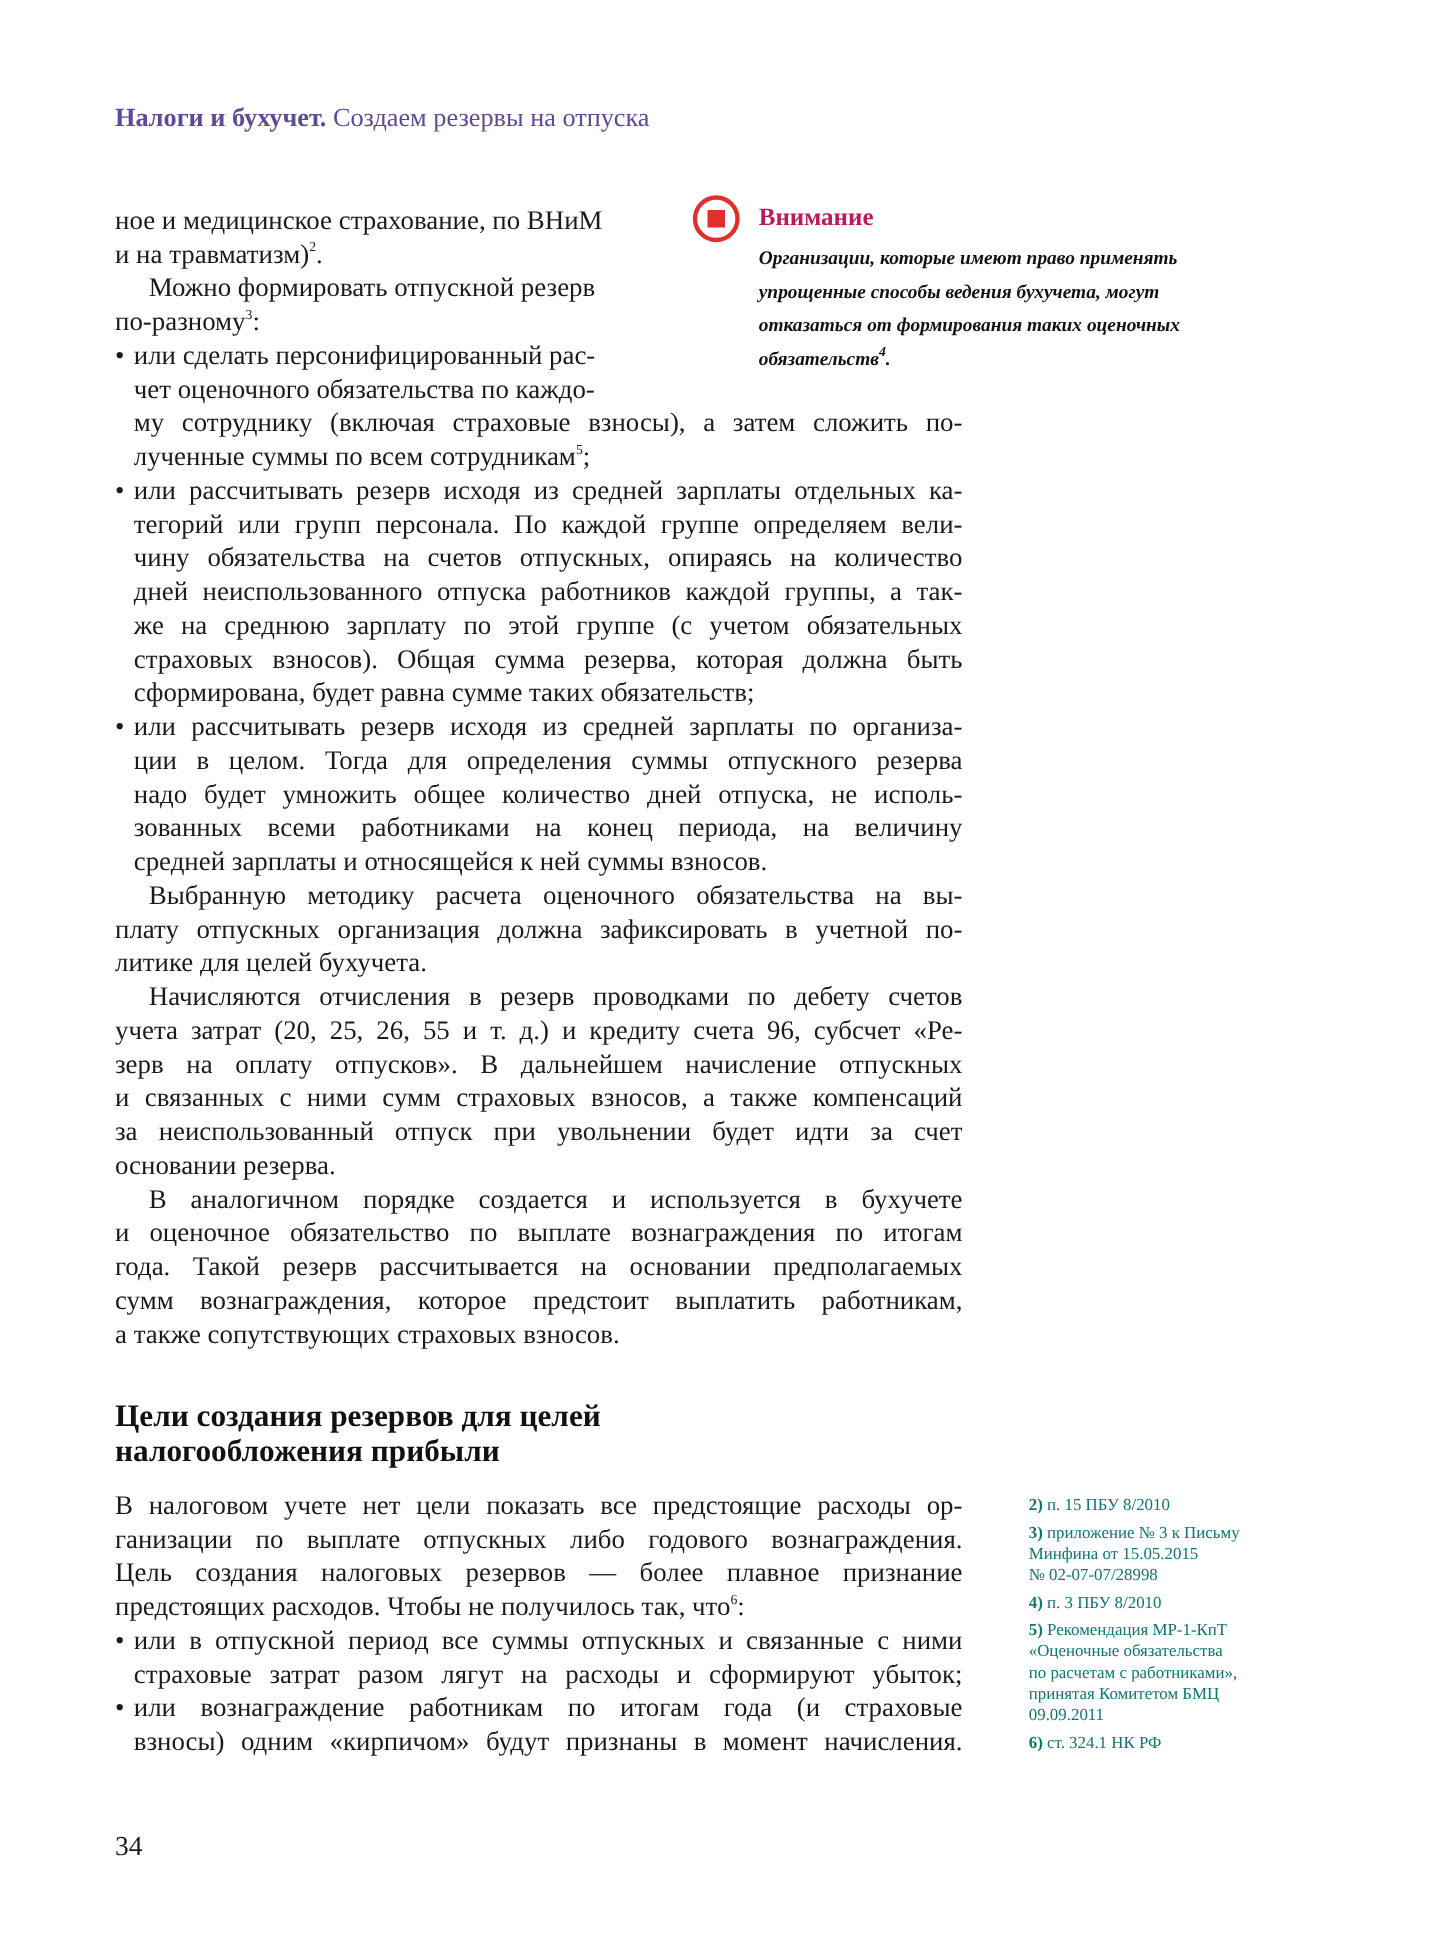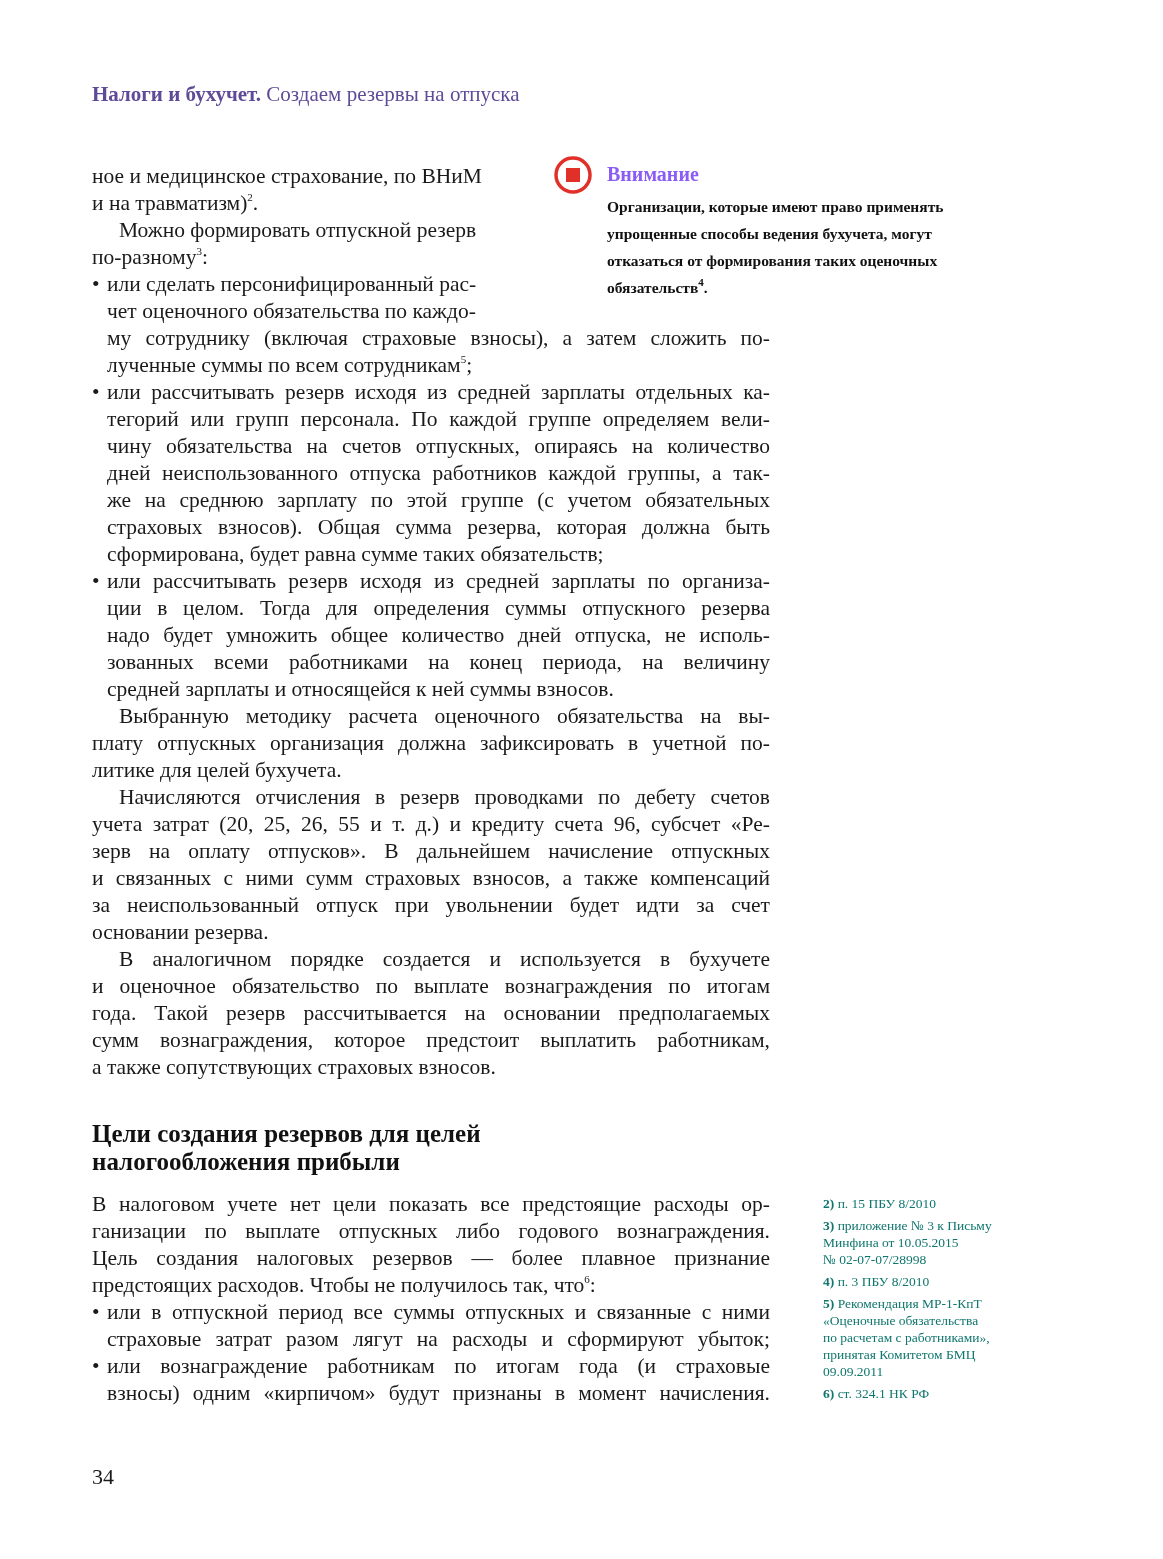--- a/index.html
+++ b/index.html
@@ -9,22 +9,22 @@
   .running-head .rh-bold { font-weight: bold; margin-top: 48px; }
   .main { position: absolute; left: 92px; top: 163px; width: 678px; font-size: 21.5px; line-height: 27px; }
   .line { display: block; white-space: nowrap; height: 27px; }
   .just { text-align: justify; text-align-last: justify; white-space: normal; overflow: hidden; }
   .ind { padding-left: 27px; }
   .bul-ind { padding-left: 15px; }
   .bullet { display: inline-block; width: 15px; margin-left: 0; }
   sup { font-size: 11px; line-height: 0; position: relative; top: -1px; }
   .note { position: absolute; left: 553px; top: 155px; width: 450px; }
   .note-icon { position: absolute; left: 0; top: 0; width: 40px; height: 40px; }
-  .note-title { position: absolute; left: 54px; top: 8px; font-size: 20px; font-weight: bold; white-space: nowrap; color: #8b5cf6; }
-  .note-body { position: absolute; left: 54px; top: 38px; width: 440px; font-size: 15.5px; font-weight: bold; line-height: 27px; color: #111; }
+  .note-title { position: absolute; left: 54px; top: 8px; font-size: 20px; font-weight: bold; white-space: nowrap; color: #be185d; }
+  .note-body { position: absolute; left: 54px; top: 38px; width: 440px; font-size: 15.5px; font-weight: bold; line-height: 27px; color: #111; font-style: italic; }
   .note-body .line { height: 27px; }
   .section-title { position: absolute; left: 92px; top: 1120px; font-size: 25px; font-weight: bold; line-height: 28px; color: #111; }
   .section-title .line { height: 28px; }
   .main2 { position: absolute; left: 92px; top: 1191px; width: 678px; font-size: 21.5px; line-height: 27px; }
   .sidenotes { position: absolute; left: 823px; top: 1195px; width: 240px; font-size: 13.5px; line-height: 17px; color: #0f766e; }
   .sn { margin-bottom: 5px; }
   .sn b { font-weight: bold; }
   .page-num { position: absolute; left: 92px; top: 1464px; font-size: 22px; }
 </style>
 </head>
@@ -116,19 +116,19 @@
   <span class="line bul-ind just">страховые затрат разом лягут на расходы и сформируют убыток;</span>
   <span class="line" style="display:flex;">
       <span class="bullet">•</span>
       <span class="just" style="flex:1;">или вознаграждение работникам по итогам года (и страховые</span>
     </span>
   <span class="line bul-ind just">взносы) одним «кирпичом» будут признаны в момент начисления.</span>
 </div>
 
 <div class="sidenotes">
   <div class="sn"><b>2)</b> <span>п. 15 ПБУ 8/2010</span></div>
-  <div class="sn"><b>3)</b> <span>приложение № 3 к Письму</span><br><span>Минфина от 10.05.2015</span><br><span>№ 02-07-07/28998</span></div>
+  <div class="sn"><b>3)</b> <span>приложение № 3 к Письму</span><br><span>Минфина от 15.05.2015</span><br><span>№ 02-07-07/28998</span></div>
   <div class="sn"><b>4)</b> <span>п. 3 ПБУ 8/2010</span></div>
   <div class="sn"><b>5)</b> <span>Рекомендация МР-1-КпТ</span><br><span>«Оценочные обязательства</span><br><span>по расчетам с работниками»,</span><br><span>принятая Комитетом БМЦ</span><br><span>09.09.2011</span></div>
   <div class="sn"><b>6)</b> <span>ст. 324.1 НК РФ</span></div>
 </div>
 
 <div class="page-num">34</div>
 
 </body></html>

